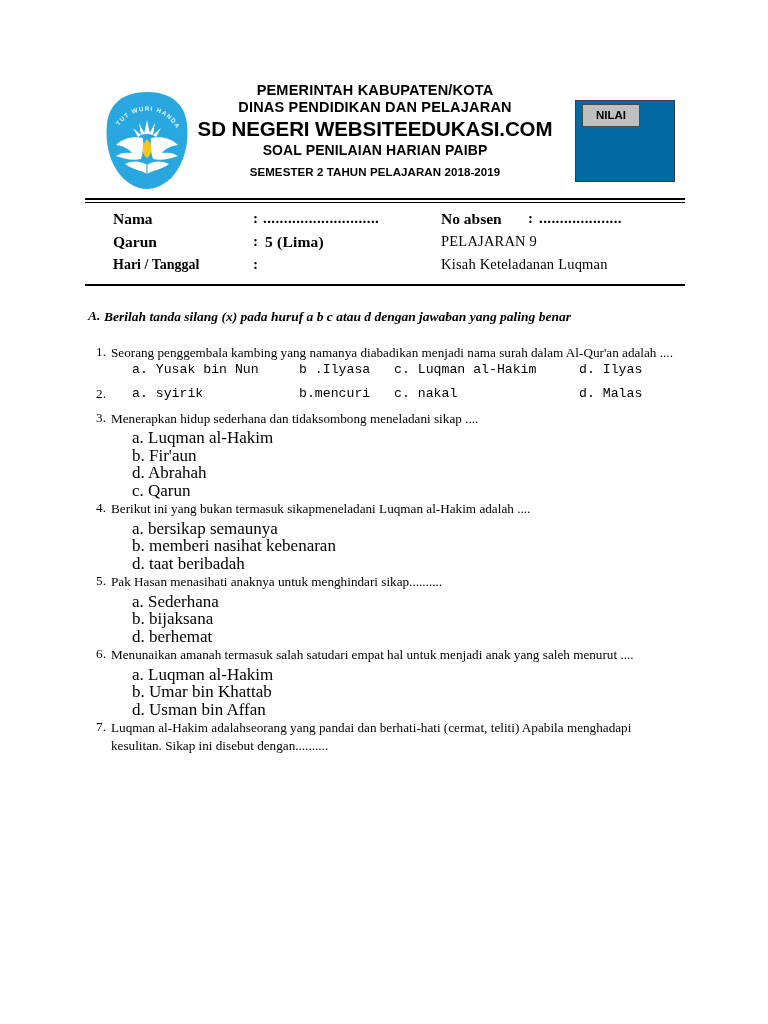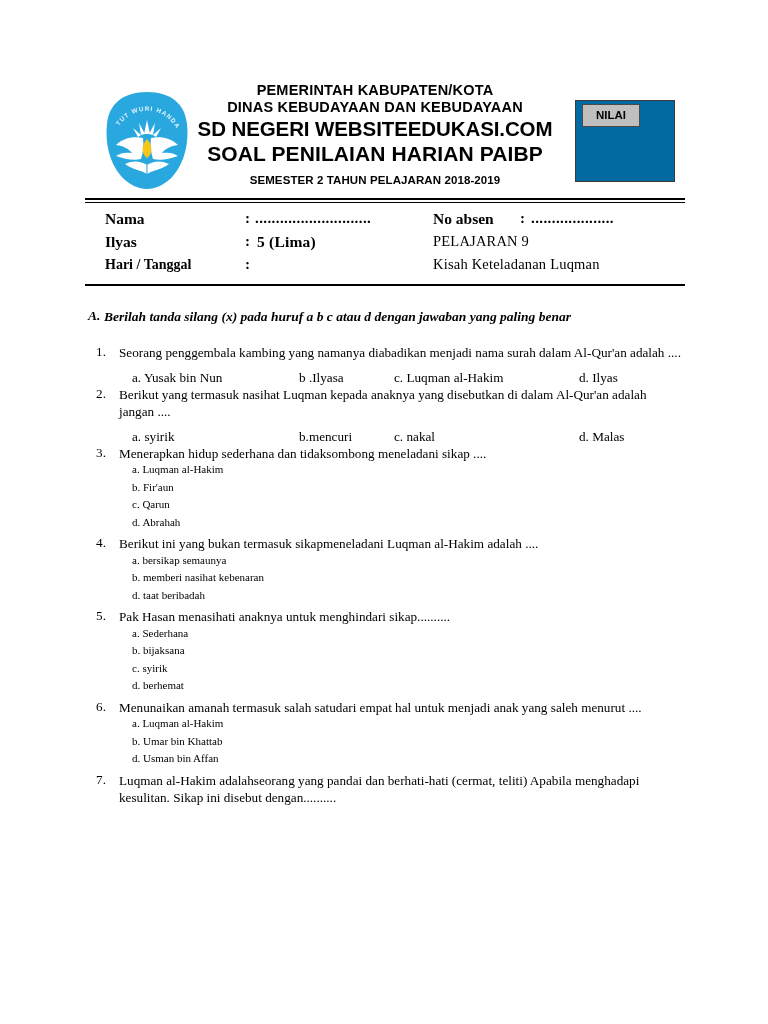--- a/index.html
+++ b/index.html
@@ -47,21 +47,21 @@
     top: 2px;
     width: 380px;
     text-align: center;
     font-family: "Liberation Sans", "DejaVu Sans", sans-serif;
     font-weight: bold;
     line-height: 1.17;
   }
   .h-line1 { font-size: 14.5px; letter-spacing: .2px; }
   .h-line2 { font-size: 14.5px; letter-spacing: .2px; }
   .h-line3 { font-size: 20.5px; letter-spacing: -.1px; margin-top: 1px; }
-  .h-line4 { font-size: 21px; letter-spacing: .1px; margin-top: 1px; }
+  .h-line4 { font-size: 14px; letter-spacing: .1px; margin-top: 1px; }
   .h-line5 { font-size: 11.5px; letter-spacing: .1px; margin-top: 8px; }
 
   
   .nilai-box {
     position: absolute;
     left: 490px;
     top: 20px;
     width: 98px;
     height: 80px;
     border: 1.5px solid #3a3a3a;
@@ -107,21 +107,21 @@
   .ident {
     position: absolute;
     left: 85px;
     top: 206px;
     width: 600px;
     height: 76px;
     font-size: 15px;
   }
   .ident-row {
     position: absolute;
-    left: 0;
+    left: 8px;
     width: 600px;
     height: 21px;
     line-height: 21px;
   }
   .ident-row.r1 { top: 2px; }
   .ident-row.r2 { top: 25px; }
   .ident-row.r3 { top: 48px; }
 
   .id-label {
     position: absolute;
@@ -213,47 +213,48 @@
   .q-block { position: relative; margin-bottom: 0px; }
   .q-num {
     position: absolute;
     left: 0;
     top: 0;
     width: 18px;
     text-align: right;
     font-size: 13.2px;
   }
   .q-text {
-    margin-left: 31px;
+    margin-left: 23px;
     width: 565px;
     line-height: 1.33;
     font-size: 13.2px;
   }
 
   
   .opts-row {
     position: relative;
     height: 21px;
     margin-left: 23px;
   }
   .opt-h {
     position: absolute;
-    top: 8px;
+    top: 0;
     font-size: 13.2px;
     white-space: nowrap;
+    font-family: Liberation Mono, monospace;
   }
   .opt-h.c0 { left: 21px; }
   .opt-h.c1 { left: 188px; }
   .opt-h.c2 { left: 283px; }
   .opt-h.c3 { left: 468px; }
 
   
   .opts-col { margin-left: 44px; }
   .opt-v {
-    font-size: 11px;
+    font-size: 17px;
     line-height: 1.33;
     height: 17.5px;
     white-space: nowrap;
   }
 
   .spacer-sm { height: 3px; }
 </style>
 </head>
 <body>
 
@@ -286,21 +287,21 @@
 
         <path d="M44 49 C40 54 39 58 40 62 C41 66 44 68 44 68 C44 68 47 66 48 62 C49 58 48 54 44 49 Z" fill="#f5c518"></path>
 
         <path d="M22 74 C30 70 38 71 44 75 C50 71 58 70 66 74 C58 80 50 80 44 84 C38 80 30 80 22 74 Z" fill="#ffffff"></path>
         <path d="M44 75 L44 84" stroke="#29a8e0" stroke-width="1.1" fill="none"></path>
       </svg>
     </div>
 
     <div class="header-text">
       <div class="h-line1">PEMERINTAH KABUPATEN/KOTA</div>
-      <div class="h-line2">DINAS KEBUDAYAAN DAN KEBUDAYAAN</div>
+      <div class="h-line2">DINAS PENDIDIKAN DAN PELAJARAN</div>
       <div class="h-line3">SD NEGERI WEBSITEEDUKASI.COM</div>
       <div class="h-line4">SOAL PENILAIAN HARIAN PAIBP</div>
       <div class="h-line5">SEMESTER 2  TAHUN PELAJARAN 2018-2019</div>
     </div>
 
     <div class="nilai-box">
       <div class="nilai-label">NILAI</div>
       <div></div>
     </div>
   </div>
@@ -313,21 +314,21 @@
     <div class="ident-row r1">
       <span class="id-label">Nama</span>
       <span class="id-colon">:</span>
       <span class="id-dots">............................</span>
       <span class="id-label2">No absen</span>
       <span class="id-colon2">:</span>
       <span class="id-dots2">....................</span>
     </div>
 
     <div class="ident-row r2">
-      <span class="id-label">Ilyas</span>
+      <span class="id-label">Qarun</span>
       <span class="id-colon">:</span>
       <span class="id-value">5 (Lima)</span>
       <span class="id-plain2">PELAJARAN  9</span>
     </div>
 
     <div class="ident-row r3">
       <span class="id-label small">Hari / Tanggal</span>
       <span class="id-colon">:</span>
       <span class="id-value"></span>
       <span class="id-plain2">Kisah Keteladanan Luqman</span>
@@ -346,57 +347,55 @@
         <div class="opts-row">
           <span class="opt-h c0">a. Yusak bin Nun</span>
           <span class="opt-h c1">b .Ilyasa</span>
           <span class="opt-h c2">c. Luqman al-Hakim</span>
           <span class="opt-h c3">d. Ilyas</span>
         </div>
       </div>
       <div class="spacer-sm"></div>
       <div class="q-block">
         <span class="q-num">2.</span>
-        <div class="q-text">Berikut yang termasuk nasihat Luqman kepada anaknya yang disebutkan di dalam Al-Qur'an adalah jangan ....</div>
         <div class="opts-row">
           <span class="opt-h c0">a. syirik</span>
           <span class="opt-h c1">b.mencuri</span>
           <span class="opt-h c2">c. nakal</span>
           <span class="opt-h c3">d. Malas</span>
         </div>
       </div>
       <div class="spacer-sm"></div>
       <div class="q-block">
         <span class="q-num">3.</span>
         <div class="q-text">Menerapkan hidup sederhana dan tidaksombong meneladani sikap ....</div>
         <div class="opts-col">
           <div class="opt-v">a. Luqman al-Hakim</div>
           <div class="opt-v">b. Fir'aun</div>
+          <div class="opt-v">d. Abrahah</div>
           <div class="opt-v">c. Qarun</div>
-          <div class="opt-v">d. Abrahah</div>
         </div>
       </div>
       <div class="spacer-sm"></div>
       <div class="q-block">
         <span class="q-num">4.</span>
         <div class="q-text">Berikut ini yang bukan termasuk sikapmeneladani Luqman al-Hakim adalah ....</div>
         <div class="opts-col">
           <div class="opt-v">a. bersikap semaunya</div>
           <div class="opt-v">b. memberi nasihat kebenaran</div>
           <div class="opt-v">d. taat beribadah</div>
         </div>
       </div>
       <div class="spacer-sm"></div>
       <div class="q-block">
         <span class="q-num">5.</span>
         <div class="q-text">Pak Hasan menasihati anaknya untuk menghindari sikap..........</div>
         <div class="opts-col">
           <div class="opt-v">a. Sederhana</div>
           <div class="opt-v">b. bijaksana</div>
-          <div class="opt-v">c. syirik</div>
           <div class="opt-v">d. berhemat</div>
         </div>
       </div>
       <div class="spacer-sm"></div>
       <div class="q-block">
         <span class="q-num">6.</span>
         <div class="q-text">Menunaikan amanah termasuk salah satudari empat hal untuk menjadi anak yang saleh menurut ....</div>
         <div class="opts-col">
           <div class="opt-v">a. Luqman al-Hakim</div>
           <div class="opt-v">b. Umar bin Khattab</div>

